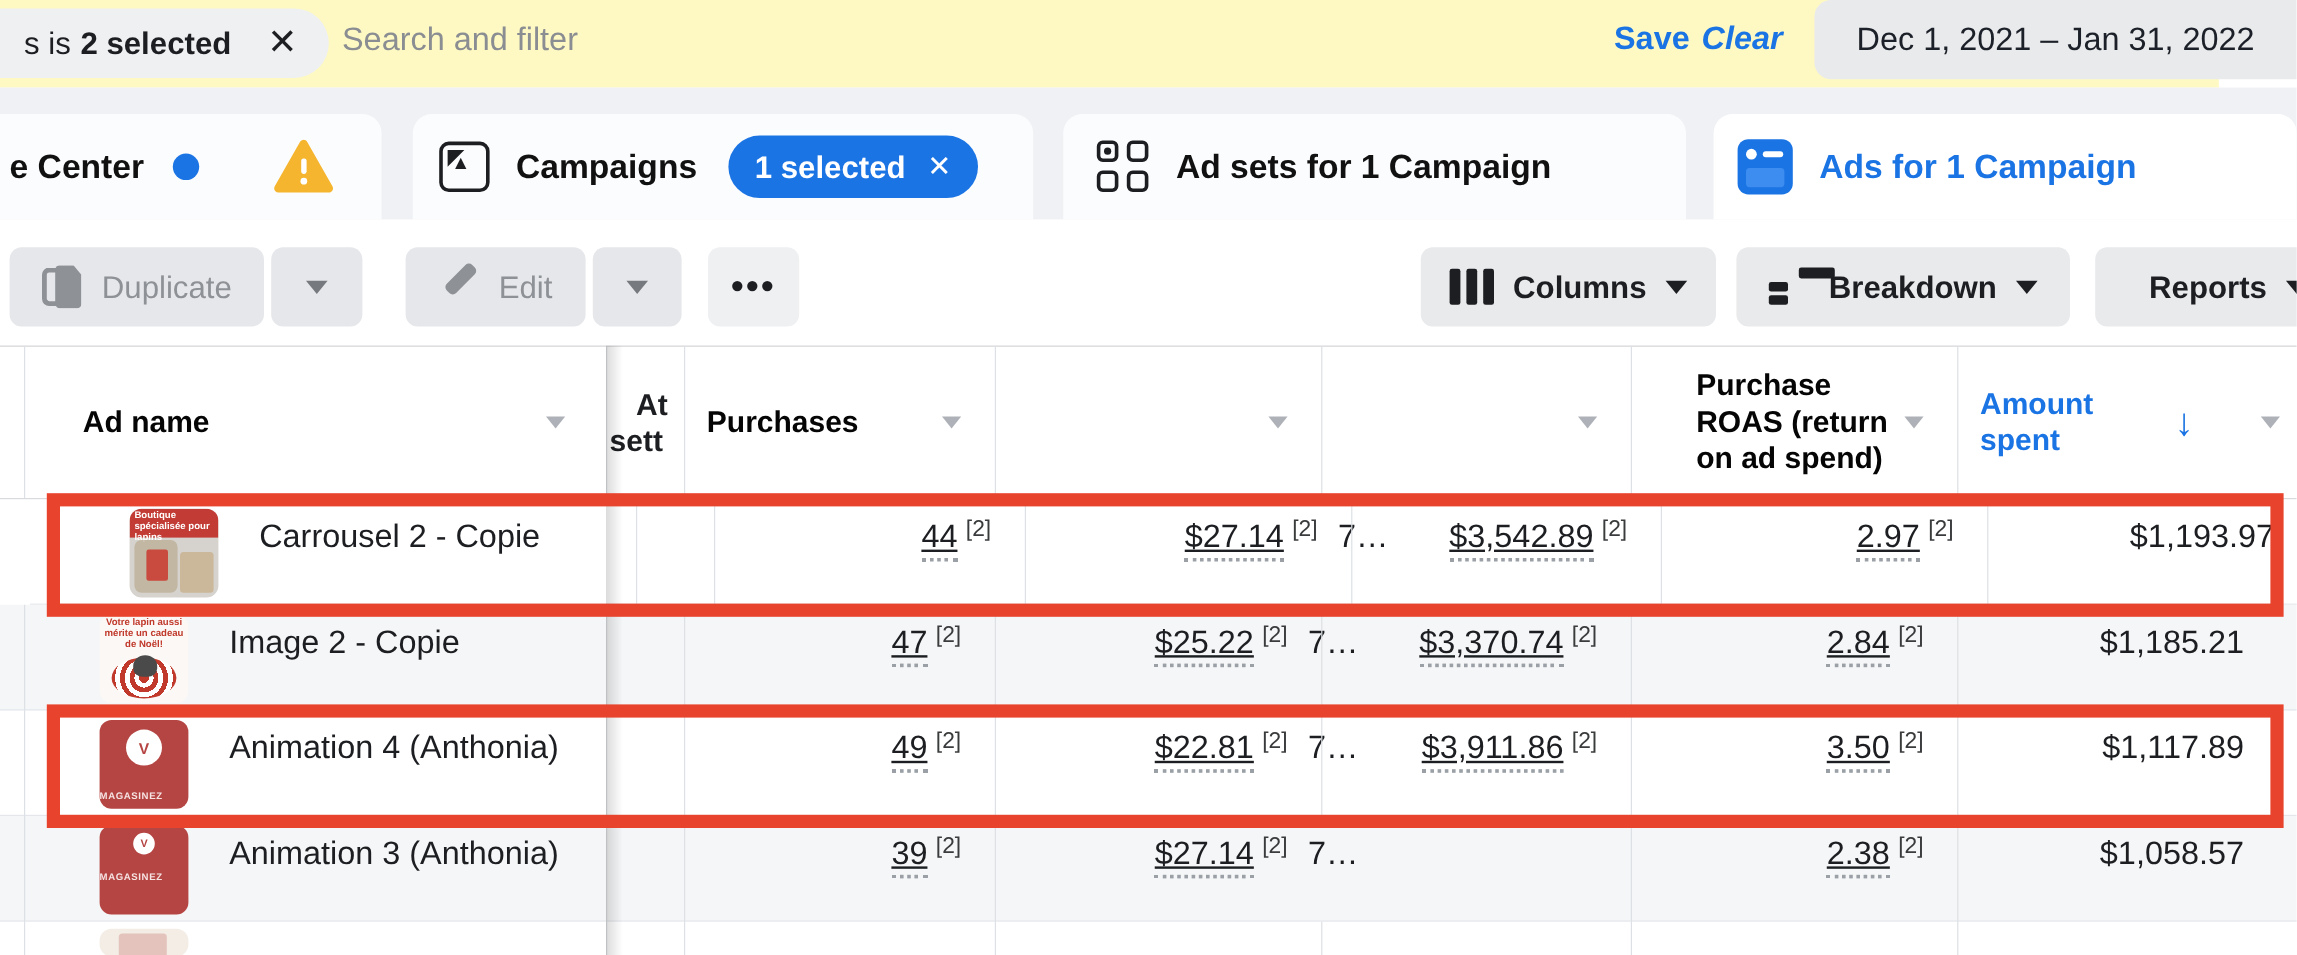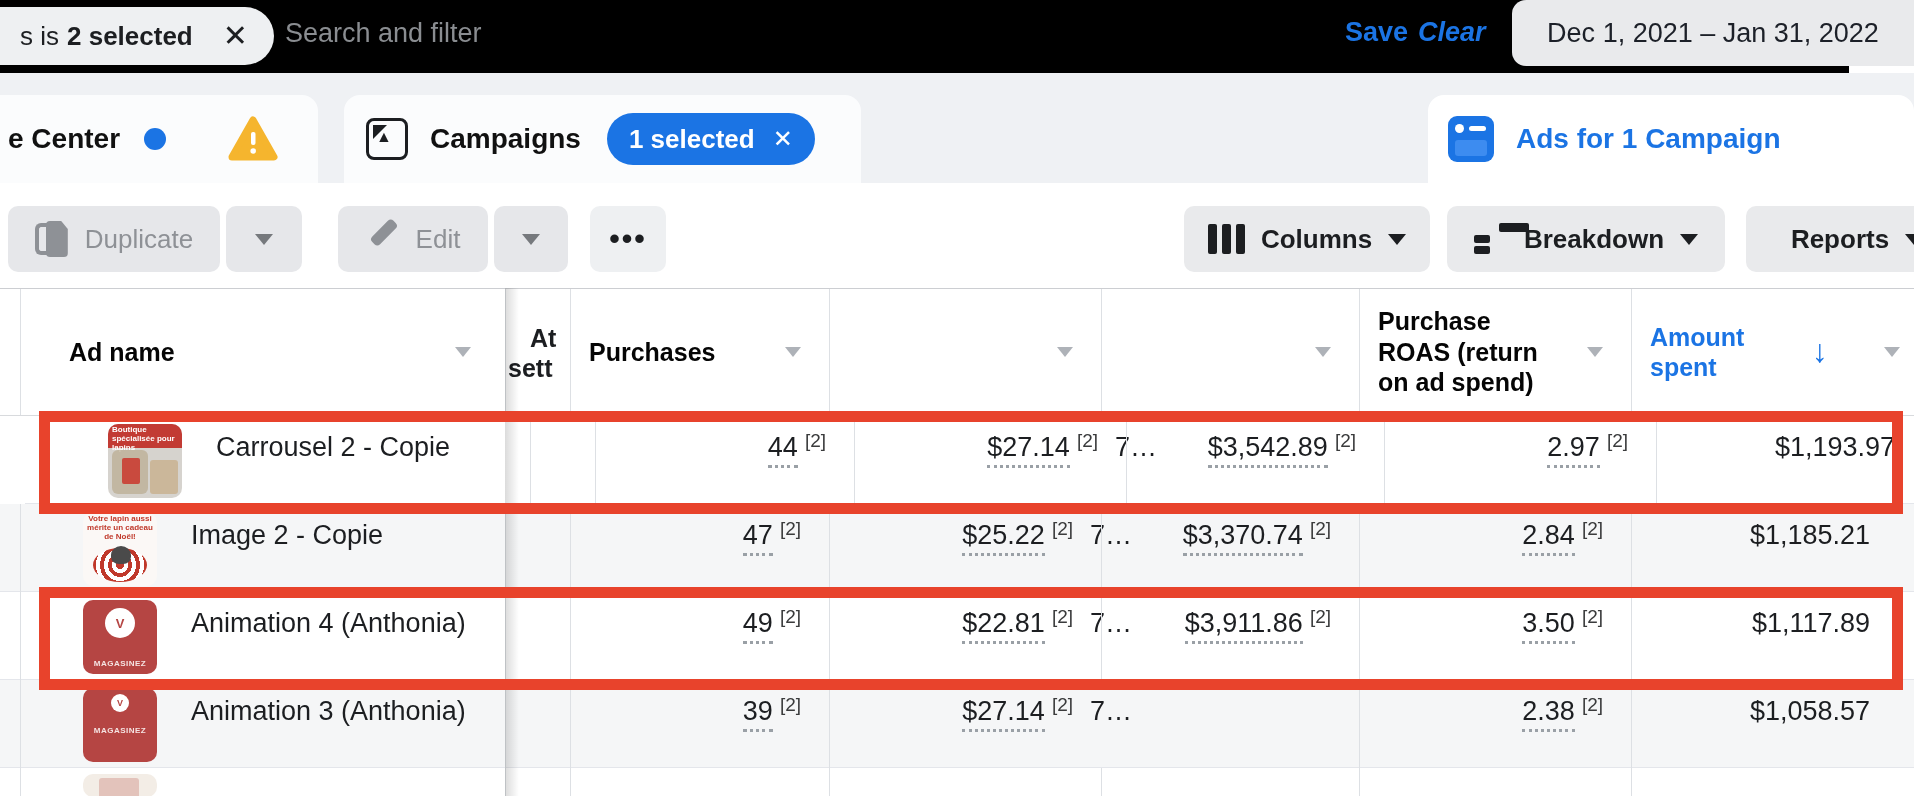--- a/index.html
+++ b/index.html
@@ -2,21 +2,21 @@
 <html><head>
 <meta charset="utf-8">
 <style>
   * { margin:0; padding:0; box-sizing:border-box; }
   html,body { background:#fff; }
   .page {
     position:relative; width:1914px; height:796px; overflow:hidden;
     font-family:"Liberation Sans","DejaVu Sans",sans-serif; color:#1c1e21; background:#fff;
   }
   
-  .topbar { position:absolute; left:0; top:0; width:1849px; height:73px; background:#000000; }
+  .topbar { position:absolute; left:0; top:0; width:1849px; height:73px; background:#fef9c3; }
   .filter-chip {
     position:absolute; left:-36px; top:7px; height:58px; border-radius:29px;
     background:#eef0f2; display:flex; align-items:center; padding:0 26px 0 56px;
     font-size:26px; color:#1c1e21;
   }
   .filter-chip .bold { font-weight:bold; margin-left:8px; }
   .chip-close { margin-left:30px; font-size:30px; color:#1c1e21; cursor:pointer; line-height:1; }
   .search-ph { position:absolute; left:285px; top:18px; font-size:27px; color:#8a8d91; }
   .save-link { position:absolute; left:1345px; top:17px; font-size:27px; font-weight:bold; color:#1b74e4; cursor:pointer; }
   .clear-link { position:absolute; left:1418px; top:17px; font-size:27px; font-weight:bold; color:#1b74e4; cursor:pointer;font-style:italic; }
@@ -94,21 +94,21 @@
   
   .table { position:absolute; left:0; top:288px; width:1914px; height:508px; border-top:1px solid #ccced2; background:#fff; }
   .hdr { position:absolute; left:0; top:0; width:1914px; height:127px; border-bottom:1px solid #d8dadd; background:#fff; }
   .cell { position:absolute; top:0; height:100%; border-left:1px solid #dde0e4; }
   .c0 { left:0; width:20px; border-left:none; }
   .c1 { left:20px; width:485px; }
   .c2 { left:505px; width:65px; }
   .c3 { left:570px; width:259px; }
   .c4 { left:829px; width:272px; }
   .c5 { left:1101px; width:258px; }
-  .c6 { left:1359px; width:272px; }
+  .c6 { left:1359px; width:272px;justify-content:center; }
   .c7 { left:1631px; width:283px; border-right:none; }
   .hcell { display:flex; align-items:center; font-weight:bold; font-size:25px; color:#050505; line-height:1.22; cursor:pointer; }
   .hlabel { padding-left:18px; }
   .h-adname .hlabel { padding-left:48px; }
   .hcaret { position:absolute; right:28px; top:50%; margin-top:-5px; width:0; height:0;
     border-left:8px solid transparent; border-right:8px solid transparent; border-top:10px solid #aeb2b8; }
   .h-adname .hcaret { right:34px; }
   .h-atsett { overflow:hidden; font-weight:bold; font-size:25px; }
   .h-atsett .l1 { position:absolute; left:24px; top:35px; }
   .h-atsett .l2 { position:absolute; left:2px; top:65px; }
@@ -119,38 +119,38 @@
   .h-amount .hcaret { right:14px; }
   
   .row { position:absolute; left:0; width:1914px; height:88px; border-bottom:1px solid #e4e6eb; cursor:pointer; }
   .row.alt { background:#f5f6f7; }
   .r1 { top:127px;margin-left:25px; } .r2 { top:215px; } .r3 { top:303px; } .r4 { top:391px; } .r5 { top:479px; height:29px; border-bottom:none; }
   .row .cell { height:88px; }
   .thumb { position:absolute; left:62px; top:8px; width:74px; height:74px; border-radius:10px; overflow:hidden; cursor:pointer; }
   .adname { position:absolute; left:170px; top:16px; font-size:27px; color:#1c1e21; white-space:nowrap; }
   .atval { position:absolute; left:584px; top:16px; font-size:27px; color:#1c1e21; }
   .val { position:absolute; top:16px; right:28px; font-size:27px; color:#1c1e21; white-space:nowrap; text-align:right; }
-  .val .v { border-bottom:3px dotted #9aa0a6; padding-bottom:3px; cursor:pointer; }
+  .val .v { border-bottom:3px dotted #9aa0a6; padding-bottom:3px; cursor:pointer;text-decoration:underline; }
   .val .fn { font-size:19px; position:relative; top:-9px; margin-left:7px; color:#3a3b3c; }
   .val.amount { right:44px; }
   
   .th-carrousel { background:#d6d3ce; }
   .th-carrousel .band { position:absolute; left:0; top:0; width:100%; height:24px; background:#c23b34; color:#fff; font-size:8px; line-height:1.1; padding:2px 4px; font-weight:bold; }
   .th-carrousel .card { position:absolute; left:14px; top:34px; width:18px; height:26px; background:#c94a3e; border-radius:2px; }
   .th-carrousel .hay { position:absolute; left:4px; top:26px; width:36px; height:44px; background:#b9ab90; border-radius:6px; opacity:.7; }
   .th-carrousel .house { position:absolute; right:4px; bottom:4px; width:28px; height:34px; background:#cbb79a; border-radius:3px; }
   .th-image2 { background:#fbf8f6; }
   .th-image2 .txt { position:absolute; left:0; top:3px; width:100%; color:#c0392b; font-size:8px; line-height:1.1; text-align:center; font-weight:bold; }
   .th-image2 .wreath { position:absolute; left:10px; bottom:4px; width:54px; height:34px; border-radius:50%; background:repeating-radial-gradient(circle at 50% 50%, #c0392b 0 4px, #fff 4px 8px); }
   .th-image2 .bunny { position:absolute; left:28px; bottom:22px; width:20px; height:18px; background:#4a4a4a; border-radius:50% 50% 40% 40%; }
   .th-anim { background:#b54543; }
   .th-anim .logo { position:absolute; left:50%; transform:translateX(-50%); background:#fff; border-radius:50%; display:flex; align-items:center; justify-content:center; color:#b54543; font-weight:bold; }
   .th-anim4 .logo { top:8px; width:30px; height:30px; font-size:13px; }
   .th-anim3 .logo { top:6px; width:18px; height:18px; font-size:9px; }
-  .th-anim .t1 { position:absolute; left:0; width:100%; text-align:center; color:#f5e3e2; font-size:8px; font-weight:bold; letter-spacing:.5px; }
+  .th-anim .t1 { position:absolute; left:0; width:100%; text-align:left; color:#f5e3e2; font-size:8px; font-weight:bold; letter-spacing:.5px; }
   .th-anim4 .t1 { bottom:6px; }
   .th-anim3 .t1.mid { top:38px; }
   .th-anim3 .t1.bot { top:56px; opacity:.75;margin-top:36px; }
   .th-partial { background:#f3ede6; }
   .th-partial .sq { position:absolute; left:16px; top:4px; width:40px; height:20px; background:#d8a79e; border-radius:3px; opacity:.6; }
   
   .col-shadow { position:absolute; left:505px; top:288px; width:14px; height:508px;
     background:linear-gradient(to right, rgba(0,0,0,.14), rgba(0,0,0,0)); pointer-events:none; }
   
   .annotation { position:absolute; left:39px; width:1864px; height:103px; border:11px solid #e8432c; pointer-events:none; z-index:20; }
@@ -189,20 +189,29 @@
       </span>
     </div>
     <div class="tabcard tab-campaigns">
       <span class="tab-icon folder-icon"></span>
       <span>Campaigns</span>
       <span class="pill">
         <span>1 selected</span>
         <span class="pill-x">✕</span>
       </span>
     </div>
+    <div class="tabcard tab-adsets">
+      <span class="tab-icon grid-icon">
+        <span class="dotted"></span>
+          <span></span>
+          <span></span>
+          <span></span>
+      </span>
+      <span>Ad sets for 1 Campaign</span>
+    </div>
     <div class="tabcard tab-ads">
       <span class="tab-icon ads-icon">
         <span class="d"></span>
           <span class="l"></span>
           <span class="b"></span>
       </span>
       <span>Ads for 1 Campaign</span>
     </div>
   </div>
 

